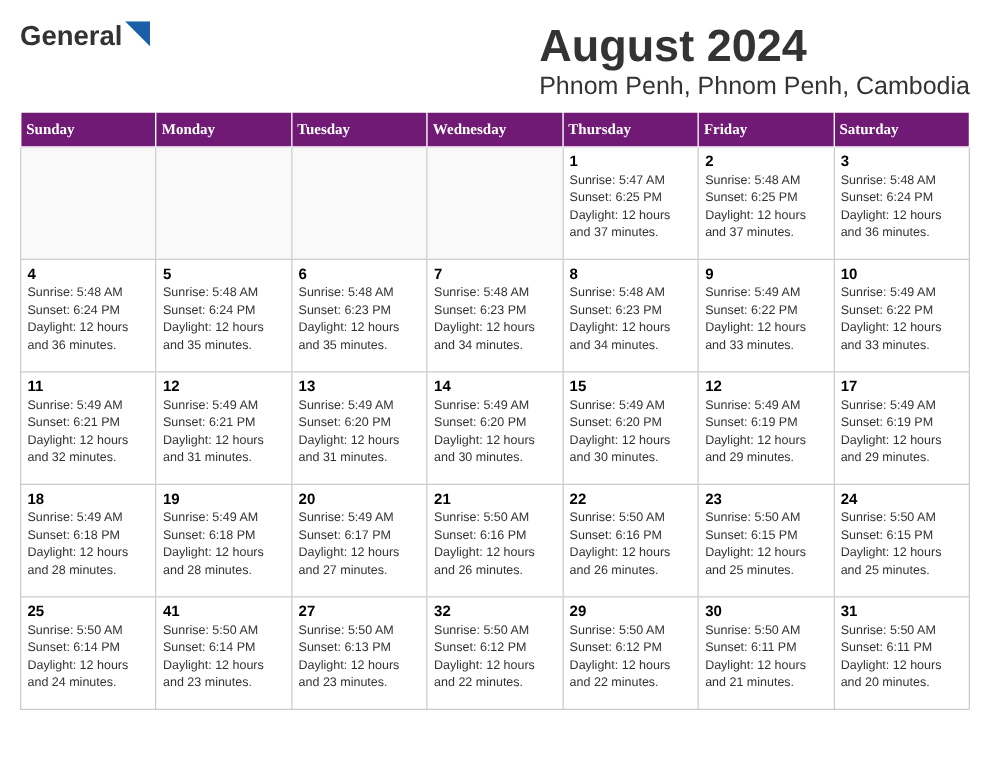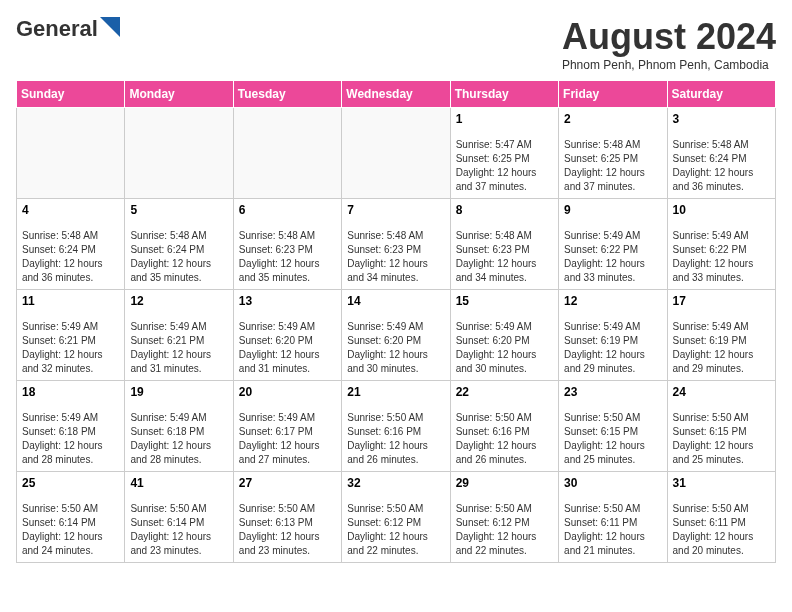--- a/index.html
+++ b/index.html
@@ -23,35 +23,36 @@
     }
     .title-block {
       text-align: left;
     }
     .month-title {
       font-size: 36px;
       font-weight: bold;
       color: #333;
     }
     .location-title {
-      font-size: 12px;
+      font-size: 20px;
       color: #333;
     }
     .calendar {
       width: 100%;
       border-collapse: collapse;
       font-size: 11px;
     }
     .calendar th {
-      background: #ec4899;
+      background: #701a75;
       color: #fff;
       padding: 6px 4px;
       text-align: left;
       font-size: 12px;
       border: 1px solid #fff;
+      font-family: Liberation Serif, serif;
     }
     .calendar td {
       border: 1px solid #ccc;
       padding: 4px 5px;
       vertical-align: top;
       width: calc(100%/7);
       min-height: 80px;
       background: #fff;
     }
     .calendar td.empty {
@@ -59,21 +60,20 @@
     }
     .day-number {
       font-weight: bold;
       font-size: 12px;
       margin-bottom: 2px;
     }
     .day-info {
       font-size: 10px;
       color: #333;
       line-height: 1.4;
-      margin-top: 12px;
     }
     .week-row td {
       height: 90px;
     }
   </style>
 </head>
 <body>
 
 <div class="header">
   <div class="logo">

